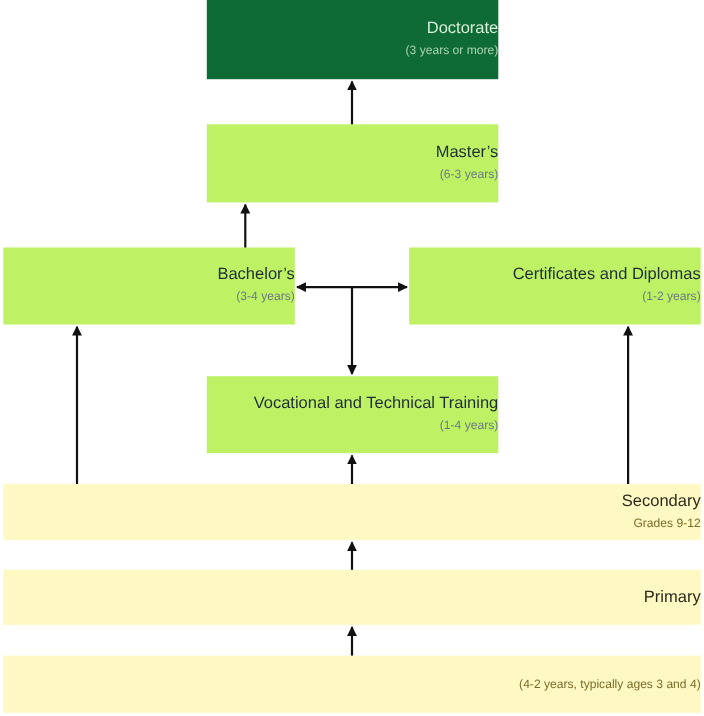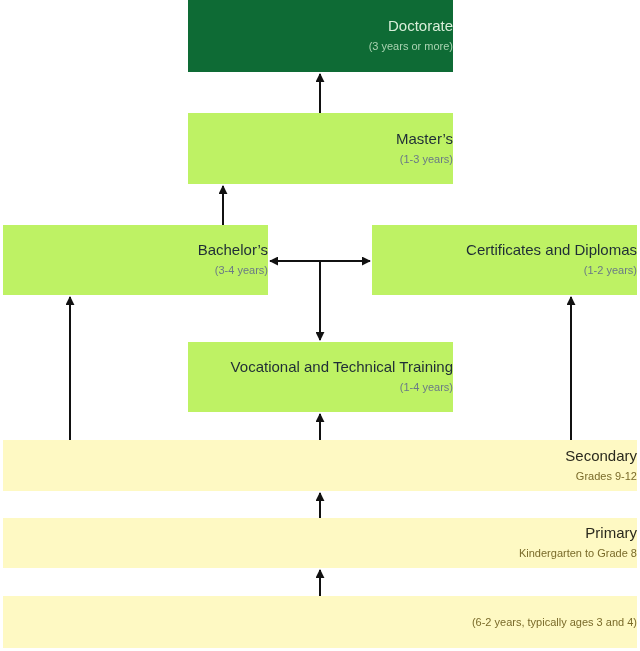--- a/index.html
+++ b/index.html
@@ -23,21 +23,21 @@
 </head>
 <body>
 
 <div class="box green" style="left:188px;top:0;width:265px;height:72px;">
   <div class="t">Doctorate</div>
   <div class="s">(3 years or more)</div>
 </div>
 
 <div class="box blue" style="left:188px;top:113px;width:265px;height:71px;">
   <div class="t">Master’s</div>
-  <div class="s">(1-3 years)</div>
+  <div class="s">(6-3 years)</div>
 </div>
 
 <div class="box blue" style="left:3px;top:225px;width:265px;height:70px;">
   <div class="t">Bachelor’s</div>
   <div class="s">(3-4 years)</div>
 </div>
 
 <div class="box blue" style="left:372px;top:225px;width:265px;height:70px;">
   <div class="t">Certificates and Diplomas</div>
   <div class="s">(1-2 years)</div>
@@ -48,25 +48,24 @@
   <div class="s">(1-4 years)</div>
 </div>
 
 <div class="box yellow" style="left:3px;top:440px;width:634px;height:51px;">
   <div class="t">Secondary</div>
   <div class="s">Grades 9-12</div>
 </div>
 
 <div class="box yellow" style="left:3px;top:518px;width:634px;height:50px;">
   <div class="t">Primary</div>
-  <div class="s">Kindergarten to Grade 8</div>
 </div>
 
 <div class="box yellow" style="left:3px;top:596px;width:634px;height:52px;">
-  <div class="s">(6-2 years, typically ages 3 and 4)</div>
+  <div class="s">(4-2 years, typically ages 3 and 4)</div>
 </div>
 
 <svg class="arrows" width="640" height="651" viewBox="0 0 640 651">
   <defs>
     <marker id="ah" viewBox="0 0 10 10" refX="9" refY="5" markerWidth="4.5" markerHeight="4.5" orient="auto-start-reverse">
       <path d="M0,0 L10,5 L0,10 z" fill="#111"></path>
     </marker>
   </defs>
   <g stroke="#111" stroke-width="2" fill="none">
     <line x1="320" y1="113" x2="320" y2="74" marker-end="url(#ah)"></line>

